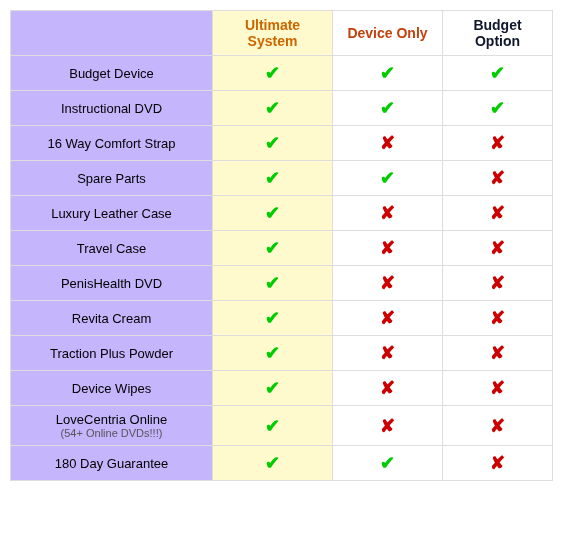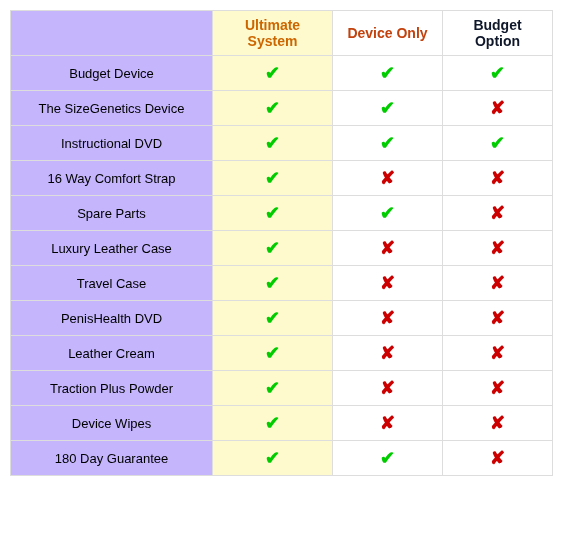--- a/index.html
+++ b/index.html
@@ -81,26 +81,20 @@
     </tr>
   </thead>
   <tbody id="table-body">
   <tr>
         <td class="col-label">Budget Device</td>
         <td class="col-ultimate"><span class="check-green">✔</span></td>
         <td><span class="check-green">✔</span></td>
         <td><span class="check-green">✔</span></td>
       </tr>
       <tr>
-        <td class="col-label">The SizeGenetics Device</td>
-        <td class="col-ultimate"><span class="check-green">✔</span></td>
-        <td><span class="check-green">✔</span></td>
-        <td><span class="cross-red">✘</span></td>
-      </tr>
-      <tr>
         <td class="col-label">Instructional DVD</td>
         <td class="col-ultimate"><span class="check-green">✔</span></td>
         <td><span class="check-green">✔</span></td>
         <td><span class="check-green">✔</span></td>
       </tr>
       <tr>
         <td class="col-label">16 Way Comfort Strap</td>
         <td class="col-ultimate"><span class="check-green">✔</span></td>
         <td><span class="cross-red">✘</span></td>
         <td><span class="cross-red">✘</span></td>
@@ -123,37 +117,43 @@
         <td><span class="cross-red">✘</span></td>
         <td><span class="cross-red">✘</span></td>
       </tr>
       <tr>
         <td class="col-label">PenisHealth DVD</td>
         <td class="col-ultimate"><span class="check-green">✔</span></td>
         <td><span class="cross-red">✘</span></td>
         <td><span class="cross-red">✘</span></td>
       </tr>
       <tr>
-        <td class="col-label">Leather Cream</td>
+        <td class="col-label">Revita Cream</td>
         <td class="col-ultimate"><span class="check-green">✔</span></td>
         <td><span class="cross-red">✘</span></td>
         <td><span class="cross-red">✘</span></td>
       </tr>
       <tr>
         <td class="col-label">Traction Plus Powder</td>
         <td class="col-ultimate"><span class="check-green">✔</span></td>
         <td><span class="cross-red">✘</span></td>
         <td><span class="cross-red">✘</span></td>
       </tr>
       <tr>
         <td class="col-label">Device Wipes</td>
         <td class="col-ultimate"><span class="check-green">✔</span></td>
         <td><span class="cross-red">✘</span></td>
         <td><span class="cross-red">✘</span></td>
       </tr>
       <tr>
+        <td class="col-label">LoveCentria Online<span class="sub-label">(54+ Online DVDs!!!)</span></td>
+        <td class="col-ultimate"><span class="check-green">✔</span></td>
+        <td><span class="cross-red">✘</span></td>
+        <td><span class="cross-red">✘</span></td>
+      </tr>
+      <tr>
         <td class="col-label">180 Day Guarantee</td>
         <td class="col-ultimate"><span class="check-green">✔</span></td>
         <td><span class="check-green">✔</span></td>
         <td><span class="cross-red">✘</span></td>
       </tr>
     </tbody>
 </table>
 
 </body></html>

